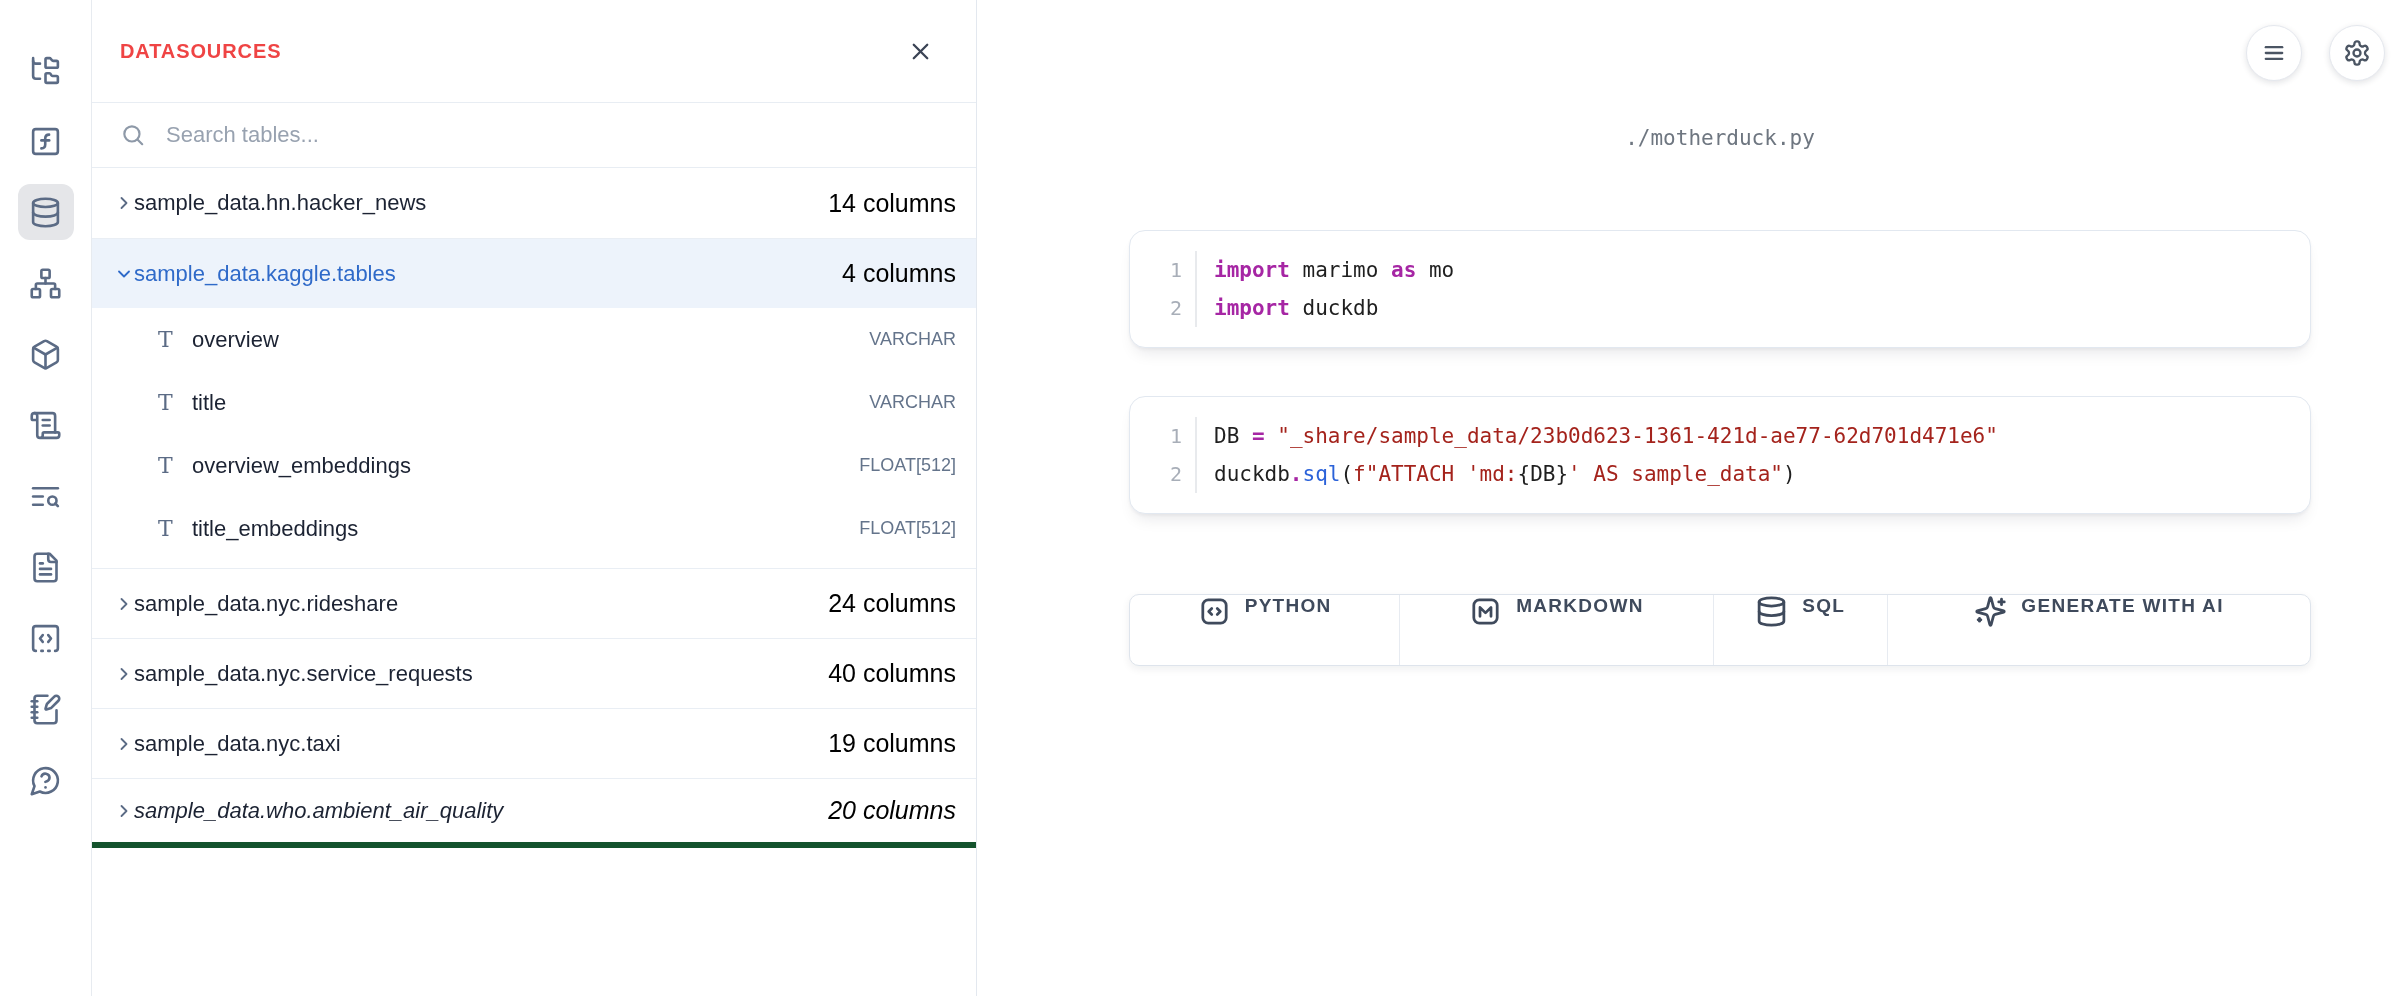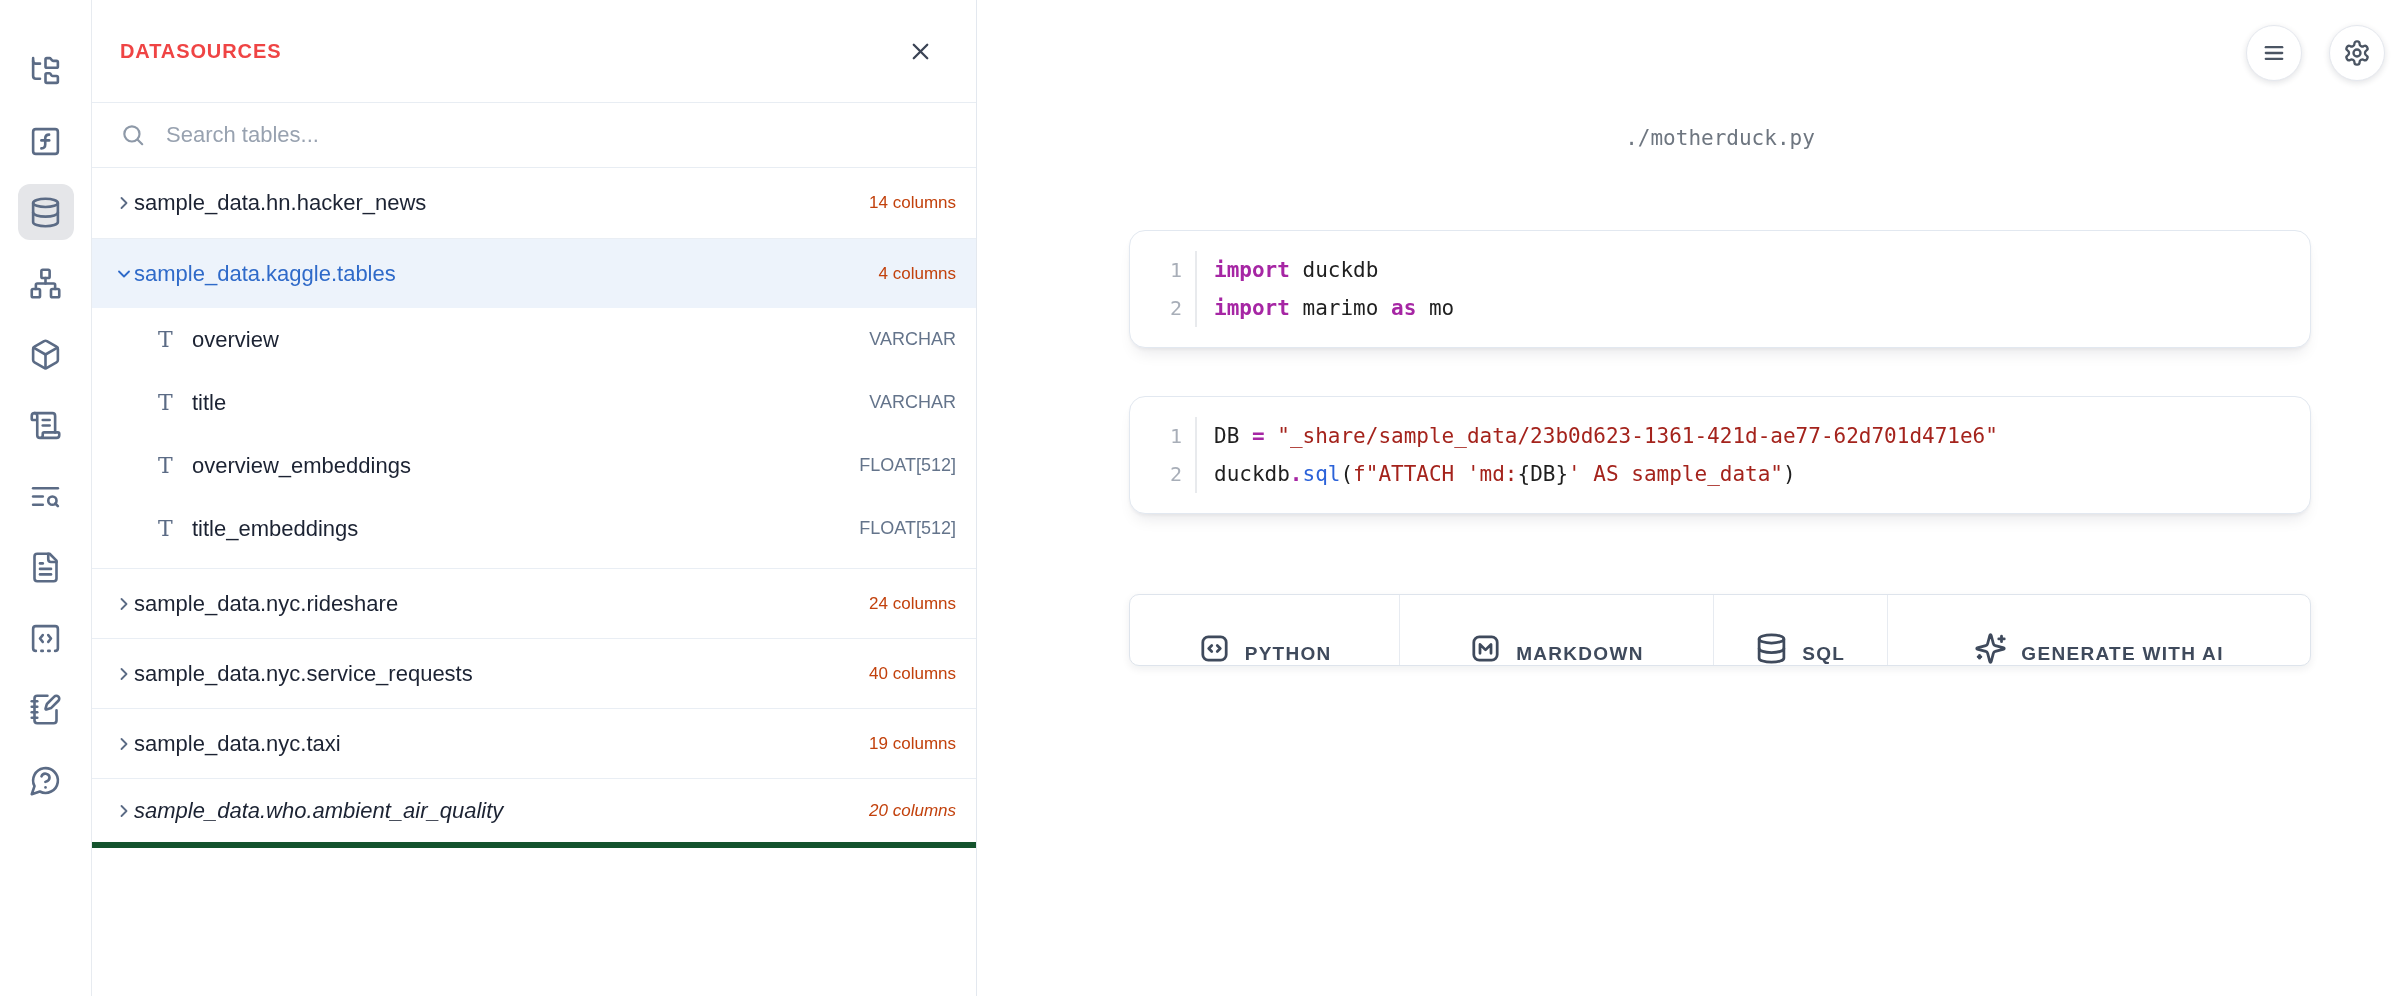--- a/index.html
+++ b/index.html
@@ -36,21 +36,21 @@
   .table-list{flex:1;}
   .table-row{height:70px;display:flex;align-items:center;padding:0 20px 0 22px;
     border-top:1px solid #e9eef4;cursor:pointer;box-sizing:border-box;}
   .table-row:first-child{border-top:none;}
   .table-row:last-child{border-bottom:6px solid #14532d;font-style:italic;}
   .table-row.selected{background:#edf3fb;}
   .chev{width:20px;height:20px;stroke:#5b6b85;stroke-width:2.2;flex:0 0 auto;}
   .selected .chev{stroke:#2f6ac9;}
   .t-name{font-size:22px;color:#1c2333;margin-left:0;flex:1;}
   .selected .t-name{color:#2f6ac9;}
-  .t-meta{font-size:17px;color:#c2410c;}
+  .t-meta{font-size:25px;color:#000000;}
   .cols{padding-bottom:8px;}
   .col-row{height:63px;display:flex;align-items:center;padding:0 20px 0 66px;cursor:pointer;box-sizing:border-box;}
   .t-glyph{font-family:"DejaVu Serif",serif;font-size:22px;color:#5b6b85;width:28px;flex:0 0 auto;}
   .col-name{font-size:22px;color:#1c2333;flex:1;margin-left:6px;}
   .col-type{font-size:18px;color:#64748b;}
 
   
   .main{flex:1;position:relative;background:#fff;}
   .topbar{position:absolute;top:25px;right:14px;display:flex;gap:27px;}
   .circle-btn{width:56px;height:56px;border-radius:50%;background:#fff;border:1px solid #e5e8ee;
@@ -70,21 +70,21 @@
     color:#a8aeb8;font-family:"DejaVu Sans Mono",monospace;font-size:20px;line-height:38px;}
   .codelines{padding-left:17px;font-family:"DejaVu Sans Mono",monospace;font-size:21px;
     line-height:38px;color:#1f1f1f;white-space:pre;flex:1;}
   .tok-kw{color:#a626a4;font-weight:700;}
   .tok-str{color:#a4231c;}
   .tok-fn{color:#2b62d9;}
   .tok-pl{color:#1f1f1f;}
 
   .actions{margin-top:80px;height:72px;display:flex;border:1px solid #dee4ec;border-radius:10px;
     background:#fff;box-shadow:0 3px 8px rgba(15,23,42,.07);box-sizing:border-box;}
-  .action-btn{display:flex;align-items:flex-end;justify-content:center;gap:14px;background:transparent;
+  .action-btn{display:flex;align-items:flex-start;justify-content:center;gap:14px;background:transparent;
     border:none;border-left:1px solid #e7ebf1;cursor:pointer;padding:0;}
   .action-btn:first-child{border-left:none;}
   .action-btn svg{width:33px;height:33px;stroke:#3f4a5c;stroke-width:2;flex:0 0 auto;}
   .action-label{font-size:19px;font-weight:700;letter-spacing:1.3px;color:#3f4a5c;
     font-family:"Liberation Sans",sans-serif;}
   .a-py{flex:270 0 0;}  .a-md{flex:313 0 0;}  .a-sql{flex:174 0 0;}  .a-ai{flex:423 0 0;}
 </style>
 </head>
 <body>
 
@@ -284,21 +284,21 @@
   </div>
 
   <div class="content">
     <div class="filename">./motherduck.py</div>
     <div id="cells">
         <div class="cell cell-1">
           <div class="nums">
             <div>1</div>
             <div>2</div>
           </div>
-          <div class="codelines"><div class="codeline"><span class="tok-kw">import</span><span class="tok-pl"> duckdb</span></div><div class="codeline"><span class="tok-kw">import</span><span class="tok-pl"> marimo </span><span class="tok-kw">as</span><span class="tok-pl"> mo</span></div></div>
+          <div class="codelines"><div class="codeline"><span class="tok-kw">import</span><span class="tok-pl"> marimo </span><span class="tok-kw">as</span><span class="tok-pl"> mo</span></div><div class="codeline"><span class="tok-kw">import</span><span class="tok-pl"> duckdb</span></div></div>
         </div>
         <div class="cell cell-2">
           <div class="nums">
             <div>1</div>
             <div>2</div>
           </div>
           <div class="codelines"><div class="codeline"><span class="tok-pl">DB </span><span class="tok-kw">=</span><span class="tok-pl"> </span><span class="tok-str">"_share/sample_data/23b0d623-1361-421d-ae77-62d701d471e6"</span></div><div class="codeline"><span class="tok-pl">duckdb</span><span class="tok-kw">.</span><span class="tok-fn">sql</span><span class="tok-pl">(</span><span class="tok-str">f"ATTACH 'md:</span><span class="tok-pl">{DB}</span><span class="tok-str">' AS sample_data"</span><span class="tok-pl">)</span></div></div>
         </div>
       </div>
 

